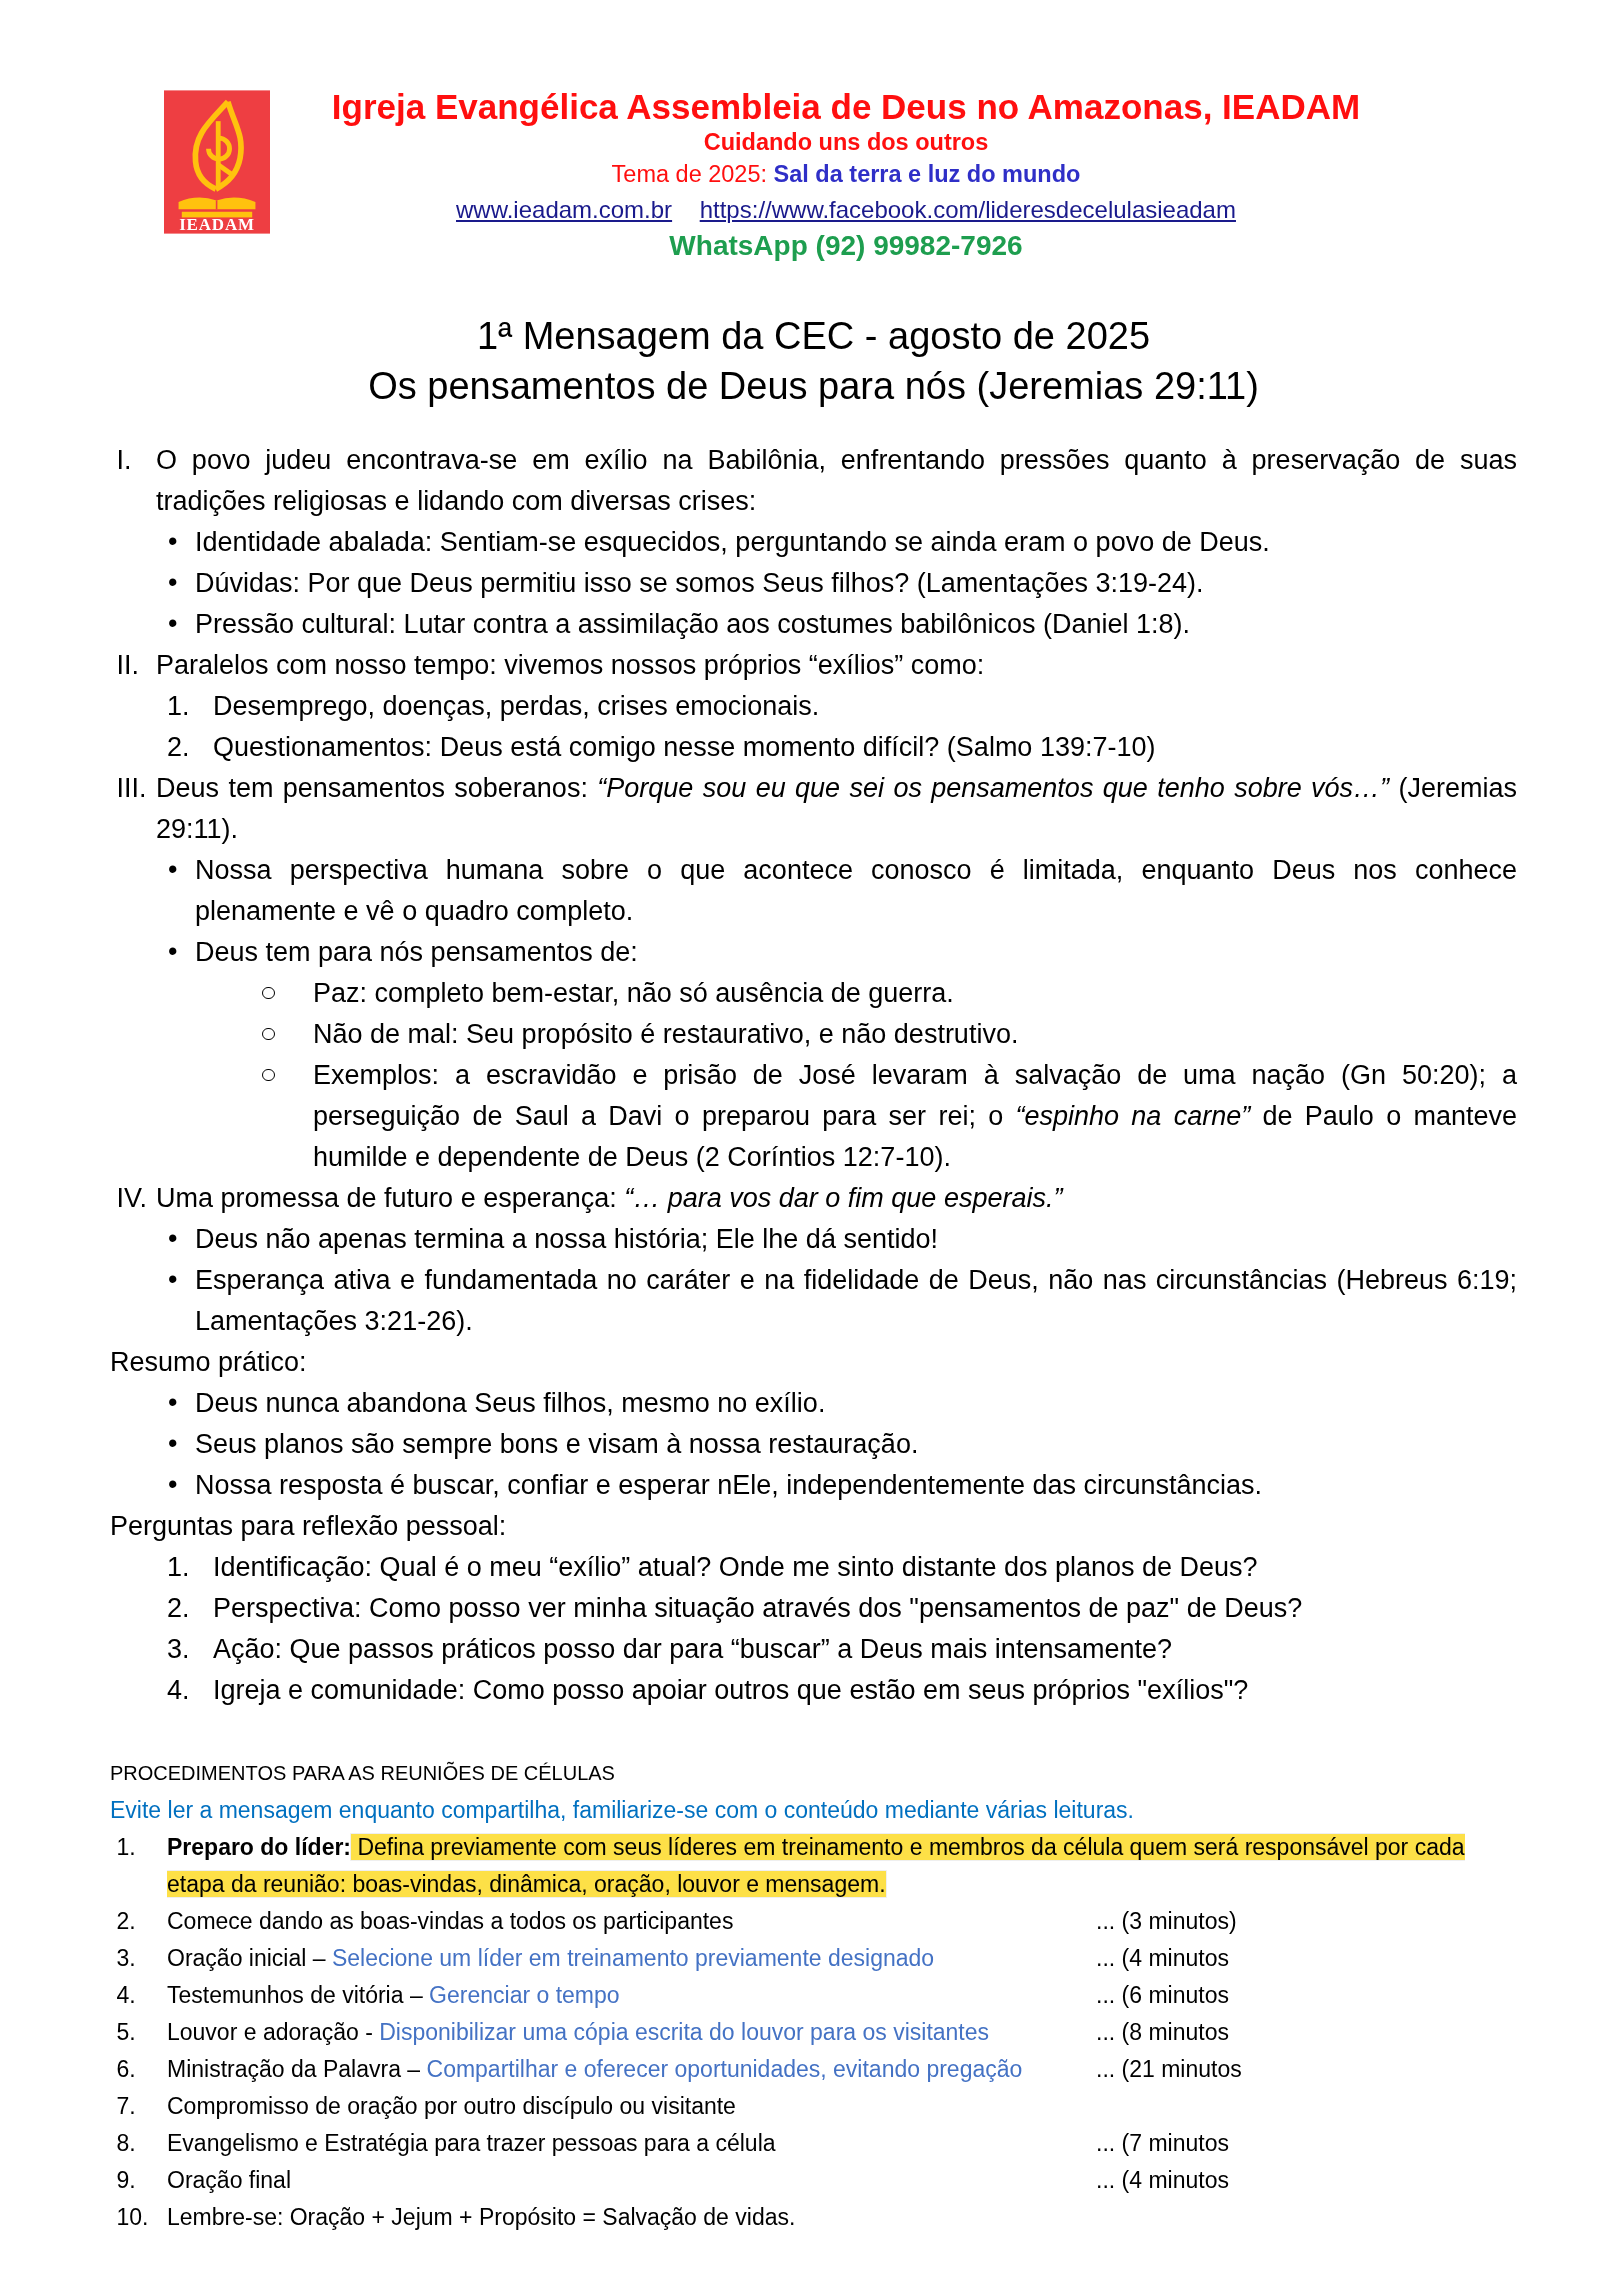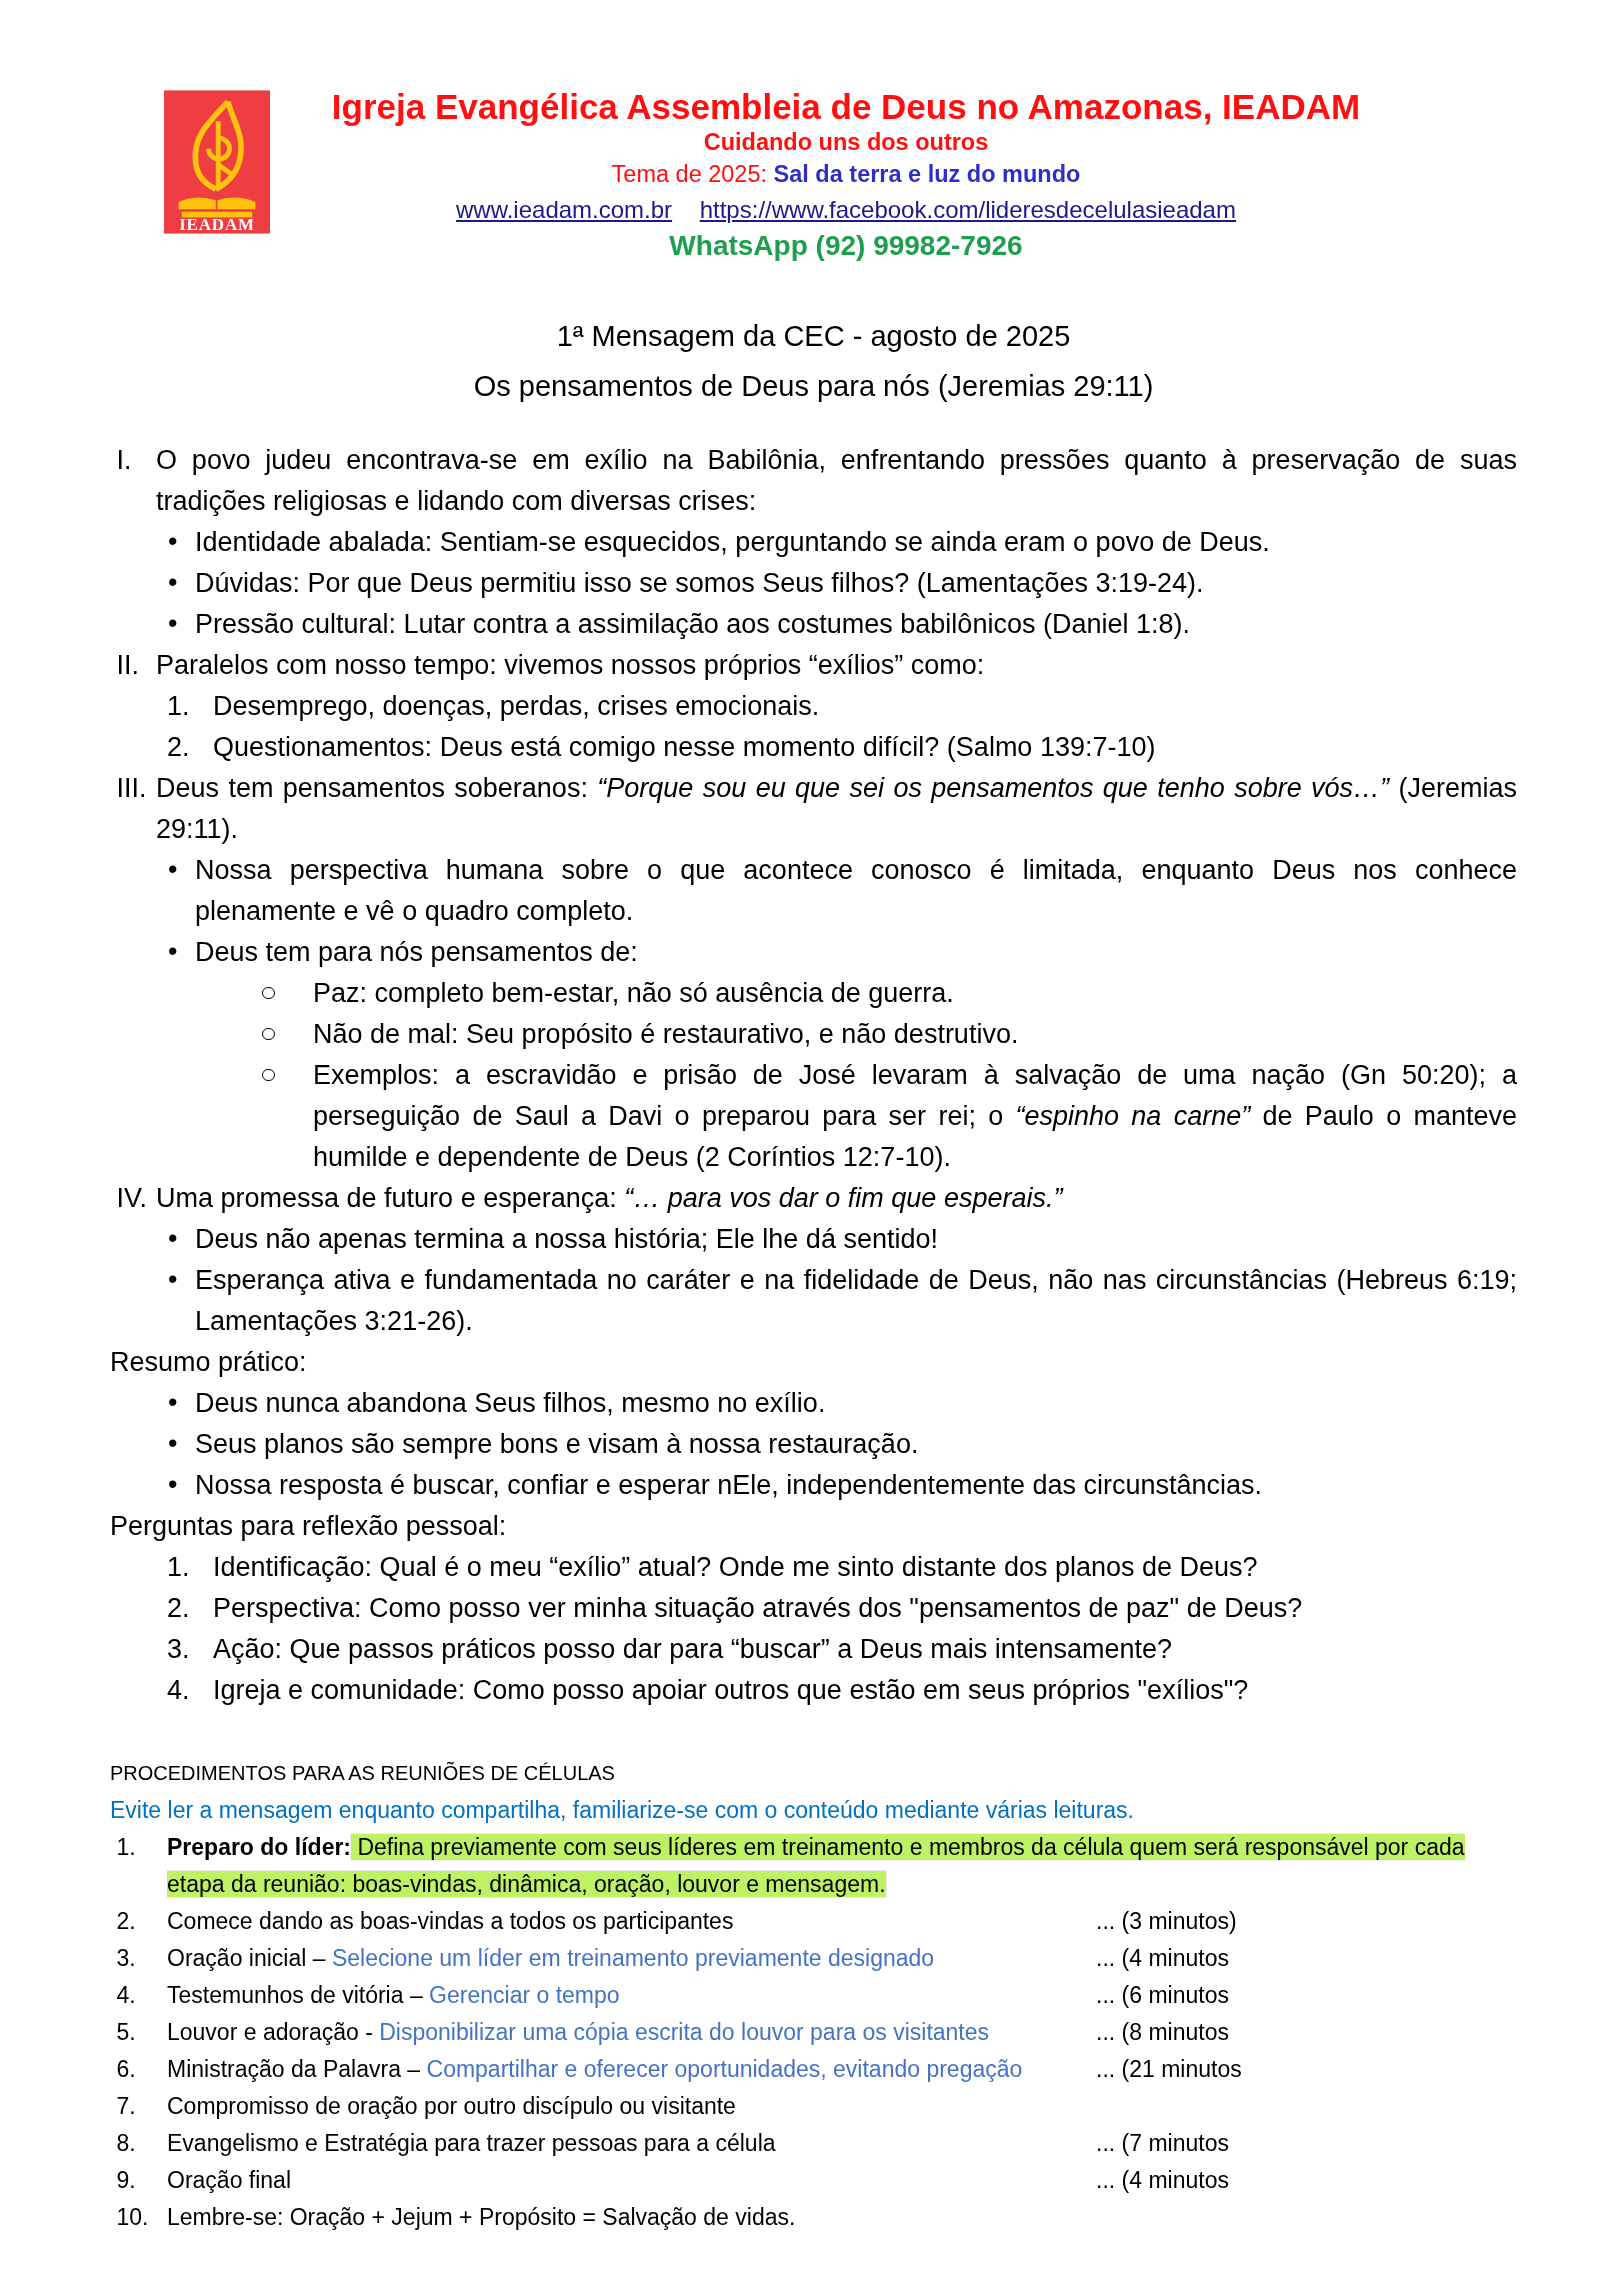--- a/index.html
+++ b/index.html
@@ -18,21 +18,21 @@
   .hdr-l1{font-size:35px;line-height:38px;font-weight:bold;}
   .hdr-l2{font-size:23.5px;line-height:32px;font-weight:bold;}
   .hdr-l3{font-size:23.5px;line-height:33px;}
   .hdr-l3 .tema-val{font-weight:bold;margin-top:10px;}
   .hdr-links{font-size:24px;line-height:37px;}
   .hdr-links a{text-decoration:underline;}
   .hdr-links .gap{display:inline-block;width:27.6px;}
   .hdr-l5{font-size:28px;line-height:36px;font-weight:bold;}
 
   
-  .title{margin-top:45px;text-align:center;font-size:29px;line-height:50px;}
+  .title{margin-top:45px;text-align:center;font-size:38px;line-height:50px;}
 
   
   .outline{margin-top:29px;font-size:27px;line-height:41px;}
   .just{text-align:justify;}
   .o-item{position:relative;padding-left:46px;}
   .o-item .olabel{position:absolute;left:6.5px;top:0;}
   .b1{position:relative;padding-left:85px;}
   .b1 .dot{position:absolute;left:58px;top:-0.8px;}
   .n1{position:relative;padding-left:103px;}
   .n1 .onum{position:absolute;left:57px;top:0;}
@@ -42,21 +42,21 @@
   .it{font-style:italic;}
 
   
   .proc{margin-top:44px;}
   .proc-h{font-size:20px;line-height:37px;}
   .proc-note{font-size:23px;line-height:37px;}
   .p-item{position:relative;padding-left:57px;font-size:23px;line-height:37px;}
   .p-item .pnum{position:absolute;left:6.5px;top:0;}
   .p-item .ptime{position:absolute;left:986px;top:0;white-space:nowrap;}
   .p-item .pbold{font-weight:bold;}
-  .hl{background:#bef264;box-shadow:0 0 0 0.8px #ebebeb;}
+  .hl{background:#fde047;box-shadow:0 0 0 0.8px #ebebeb;}
 </style>
 </head>
 <body>
 
 <div class="page">
 
   <div class="hdr">
     <svg class="logo" viewBox="0 0 131 177">
       <rect x="0" y="0" width="131" height="177" fill="#ee3e42"></rect>
 

